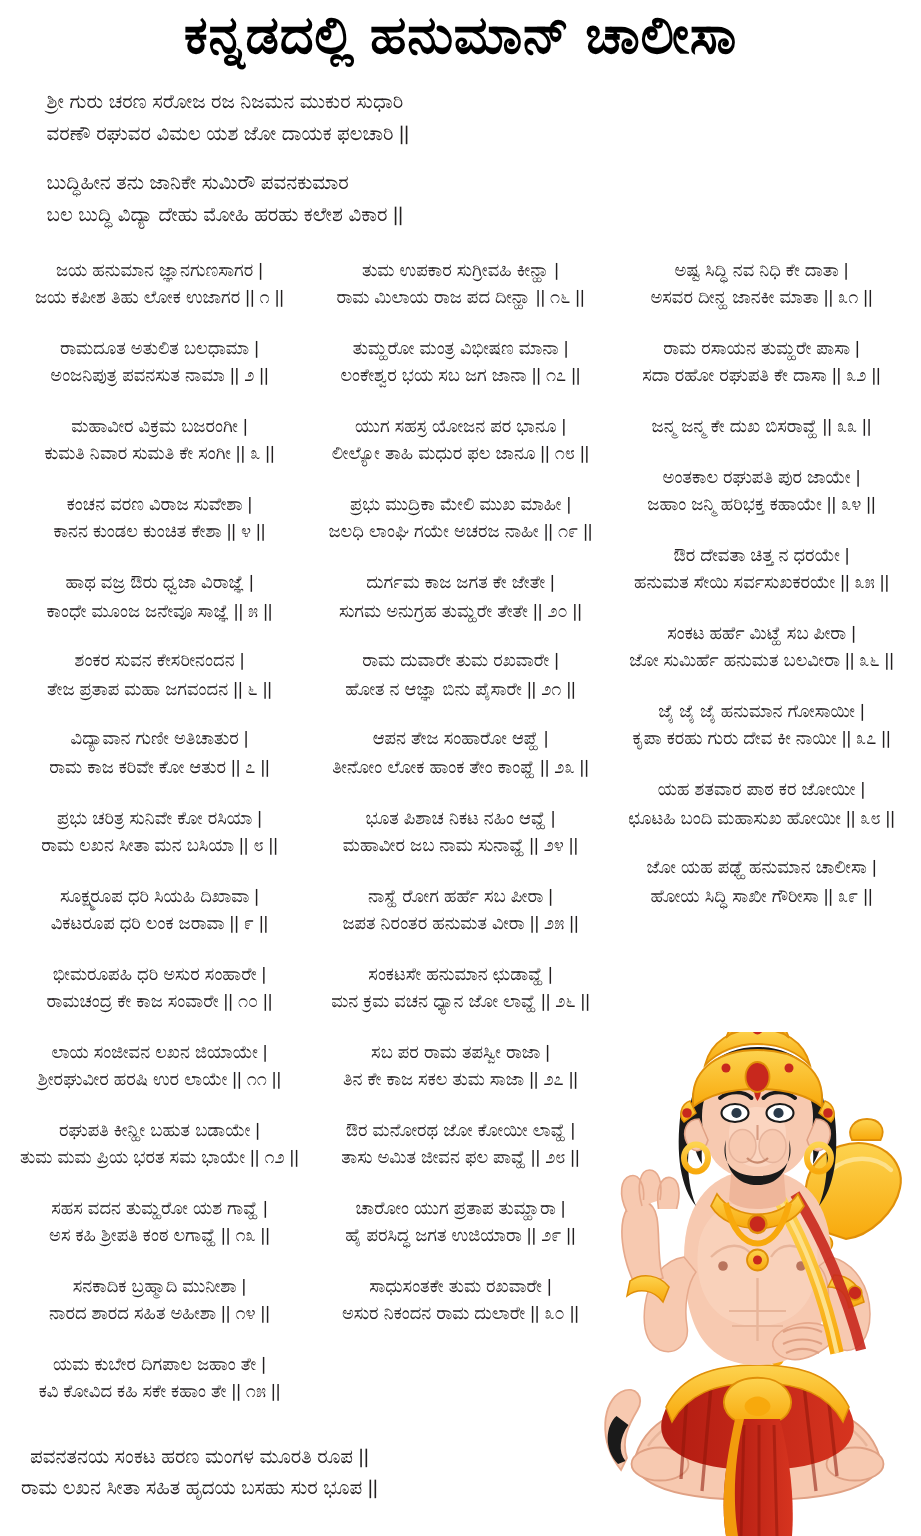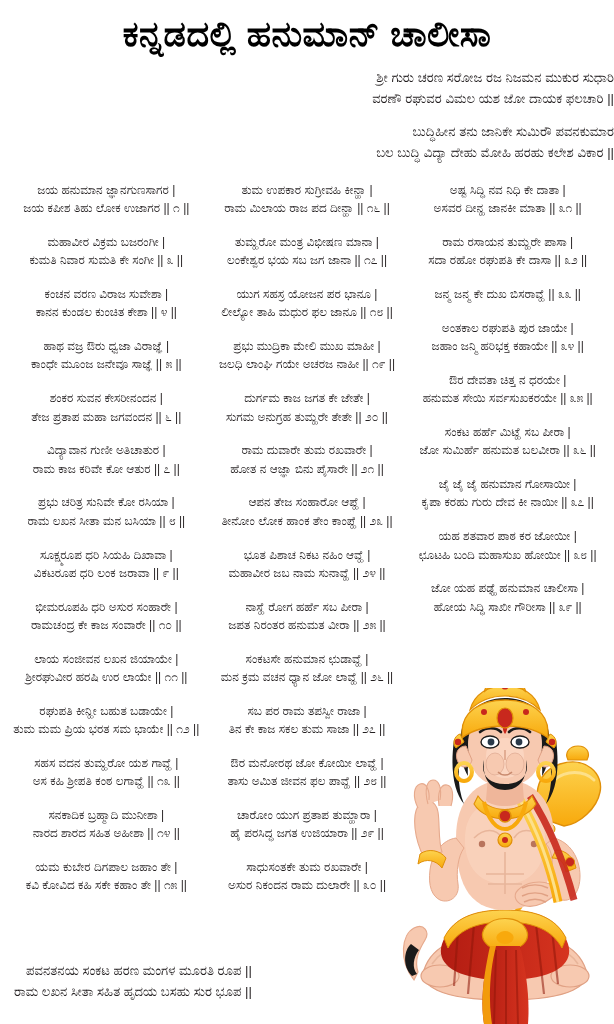--- a/index.html
+++ b/index.html
@@ -14,31 +14,32 @@
   .page{position:relative;width:614px;height:1024px;}
 
   
   .title{
     text-align:center;
     font-size:35px;
     font-weight:bold;
     color:#000000;
     letter-spacing:0.5px;
     line-height:1.15;
-    padding-top:14px;
+    padding-top:4px;
     white-space:nowrap;
   }
 
   
   .doha-top{
     margin-top:14px;
-    text-align:right;
+    text-align:left;
     color:#231f20;
     font-size:13.2px;
     line-height:1.55;
+    padding-left:31px;
   }
   .doha-top .stanza{margin-bottom:13px;}
   .doha-top .stanza:last-child{margin-bottom:0;}
   .doha-line{display:block;white-space:nowrap;}
 
   
   .columns{
     display:flex;
     margin-top:18px;
     padding:0 6px;
@@ -62,21 +63,21 @@
   .col-3 .verse:last-child{margin-bottom:0;}
 
   
   .doha-bottom{
     position:absolute;
     left:14px;
     bottom:22px;
     color:#231f20;
     font-size:13.2px;
     line-height:1.6;
-    text-align:right;
+    text-align:center;
     z-index:3;
   }
   .doha-bottom .doha-line{white-space:nowrap;}
 
   
   .hanuman{
     position:absolute;
     right:2px;
     bottom:0px;
     width:214px;
@@ -103,20 +104,24 @@
       <span class="doha-line">ಬಲ ಬುದ್ಧಿ ವಿದ್ಯಾ ದೇಹು ಮೋಹಿ ಹರಹು ಕಲೇಶ ವಿಕಾರ ||</span>
     </div>
   </div>
 
   <div class="columns">
 
     <div class="col col-1">
       <div class="verse">
           <span class="vline">ಜಯ ಹನುಮಾನ ಜ್ಞಾನಗುಣಸಾಗರ |</span>
           <span class="vline">ಜಯ ಕಪೀಶ ತಿಹು ಲೋಕ ಉಜಾಗರ || ೧ ||</span>
+        </div>
+      <div class="verse">
+          <span class="vline">ರಾಮದೂತ ಅತುಲಿತ ಬಲಧಾಮಾ |</span>
+          <span class="vline">ಅಂಜನಿಪುತ್ರ ಪವನಸುತ ನಾಮಾ || ೨ ||</span>
         </div>
       <div class="verse">
           <span class="vline">ಮಹಾವೀರ ವಿಕ್ರಮ ಬಜರಂಗೀ |</span>
           <span class="vline">ಕುಮತಿ ನಿವಾರ ಸುಮತಿ ಕೇ ಸಂಗೀ || ೩ ||</span>
         </div>
       <div class="verse">
           <span class="vline">ಕಂಚನ ವರಣ ವಿರಾಜ ಸುವೇಶಾ |</span>
           <span class="vline">ಕಾನನ ಕುಂಡಲ ಕುಂಚಿತ ಕೇಶಾ || ೪ ||</span>
         </div>
       <div class="verse">

